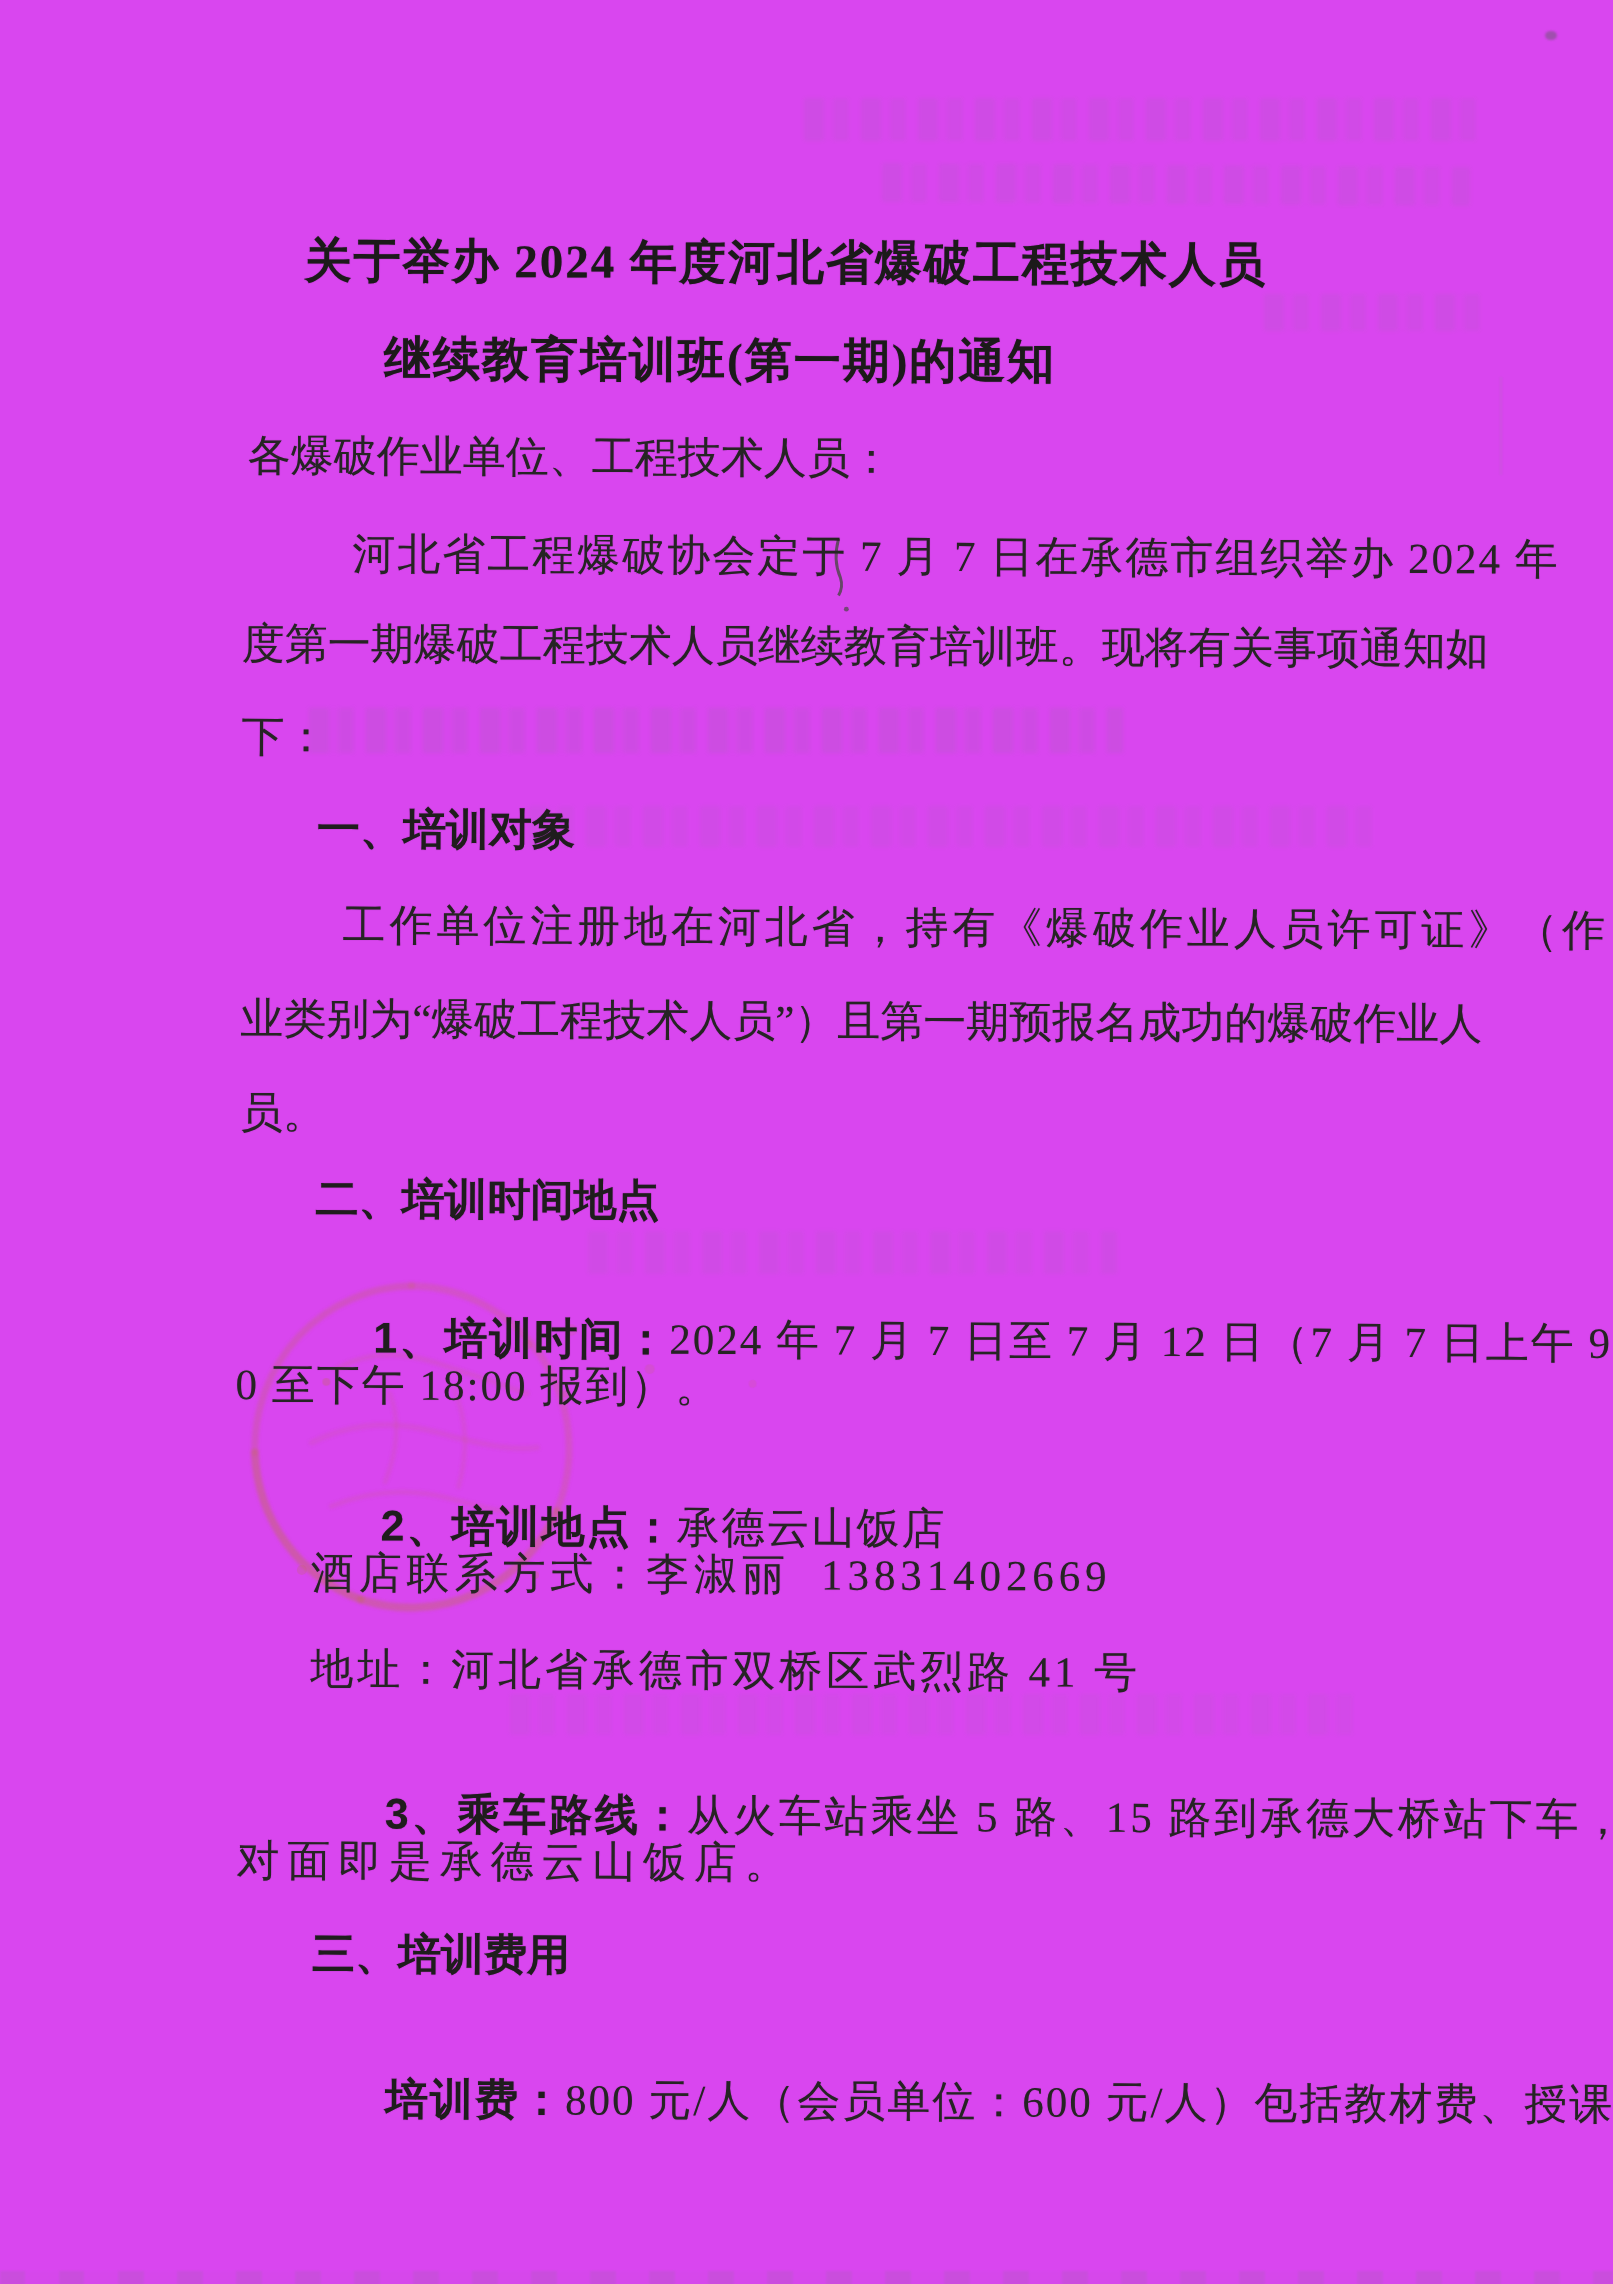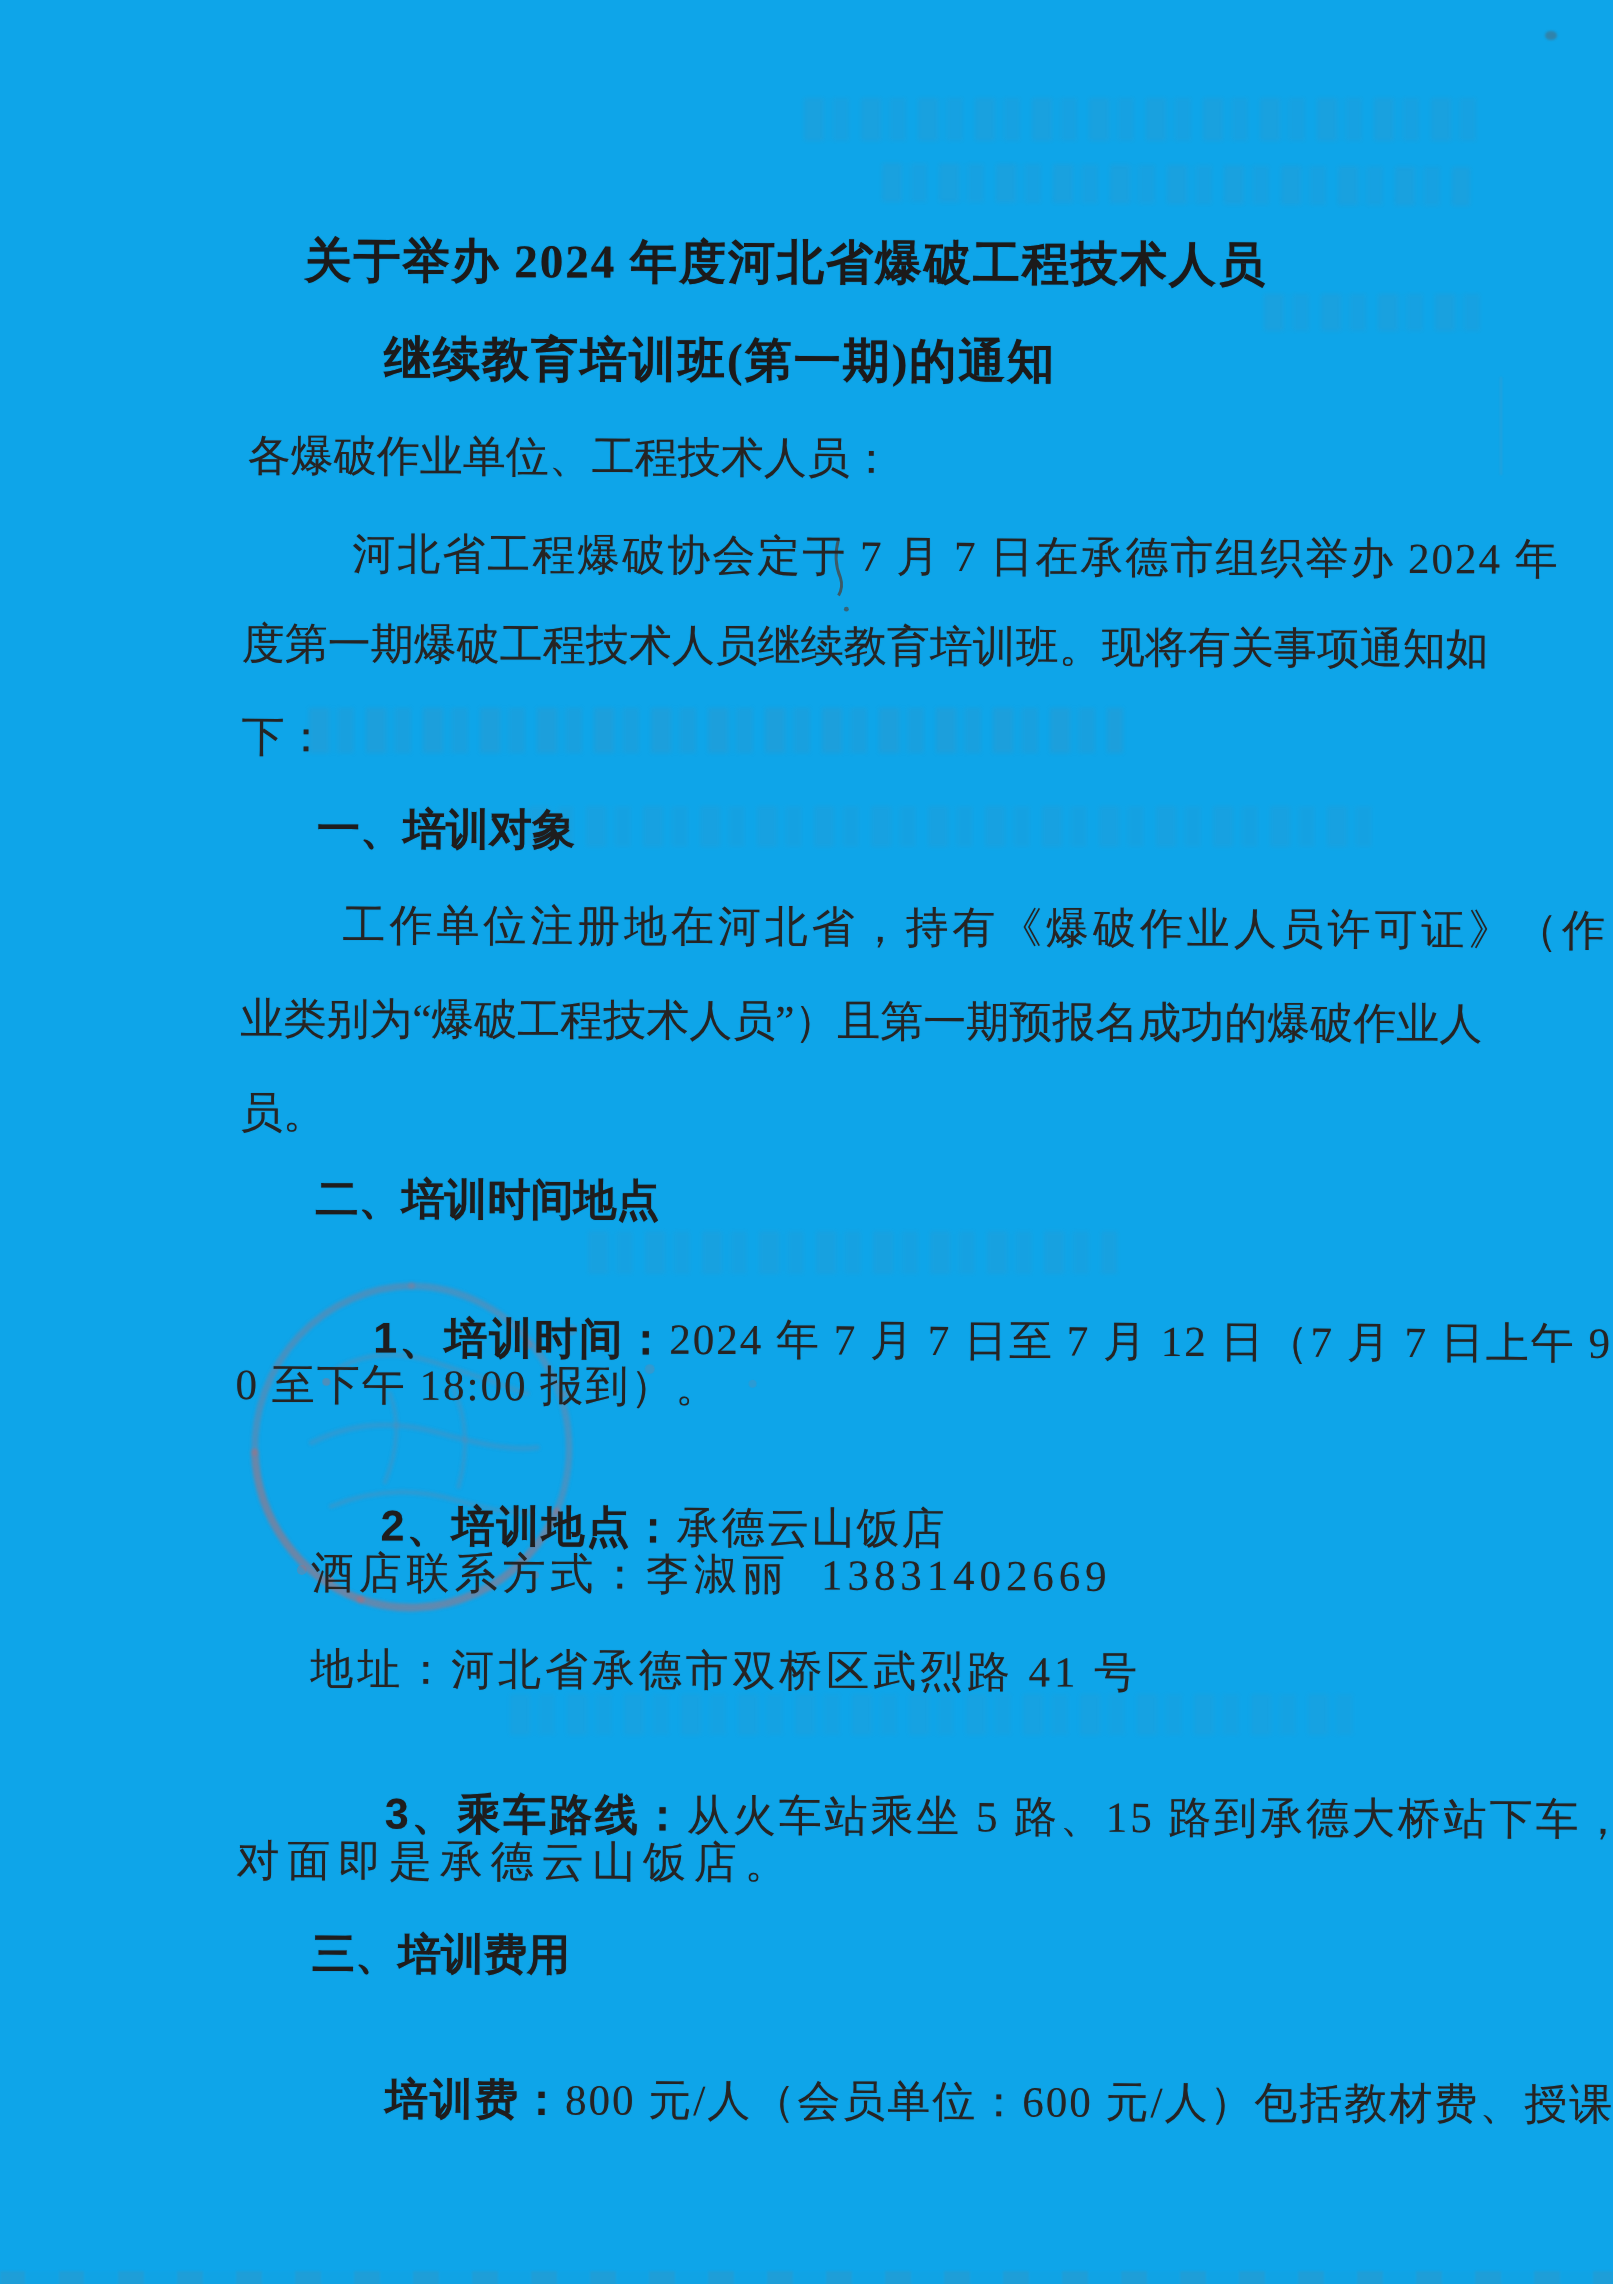--- a/index.html
+++ b/index.html
@@ -1,18 +1,18 @@
 <!DOCTYPE html>
 <html><head>
 <meta charset="utf-8">
 <style>
   html,body{margin:0;padding:0;background:#888;}
   .page{
     position:relative;width:1613px;height:2285px;margin:0 auto;
-    background:#0ea5e9;overflow:hidden;
+    background:#d946ef;overflow:hidden;
     font-family:"Liberation Serif","DejaVu Serif",serif;
   }
   .content{position:absolute;left:0;top:0;width:100%;height:100%;
     transform:rotate(0.25deg);transform-origin:245px 392px;}
   .line{
     position:absolute;white-space:pre;font-size:43px;line-height:1.15;
     color:#262424;text-shadow:0 0 1px rgba(45,42,40,.4);
   }
   .title{
     font-size:47px;font-weight:bold;letter-spacing:2px;color:#1c1a1a;

